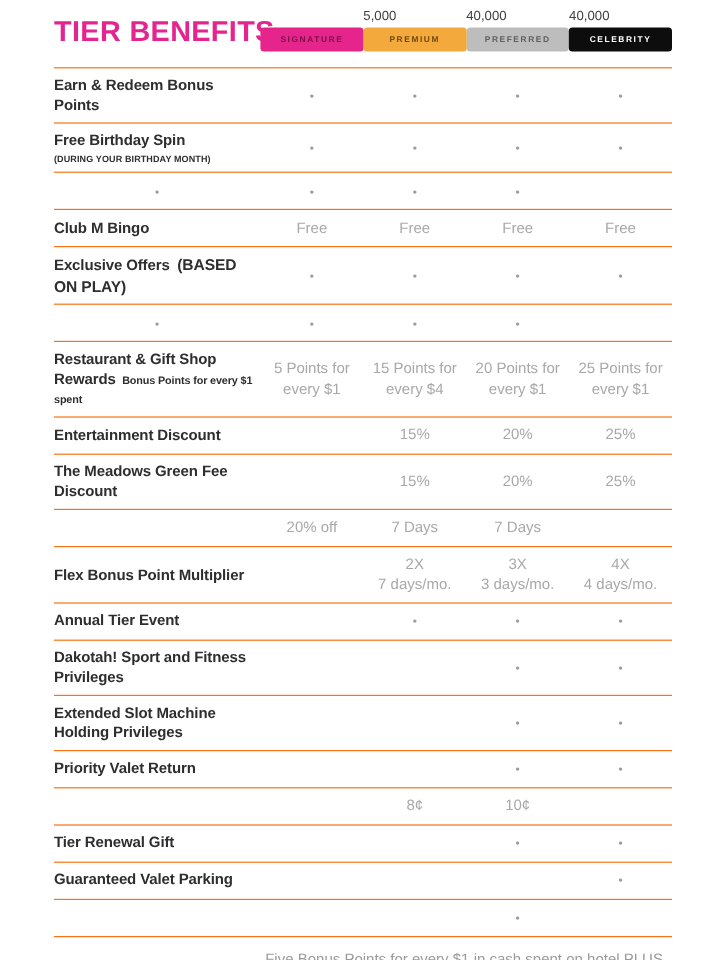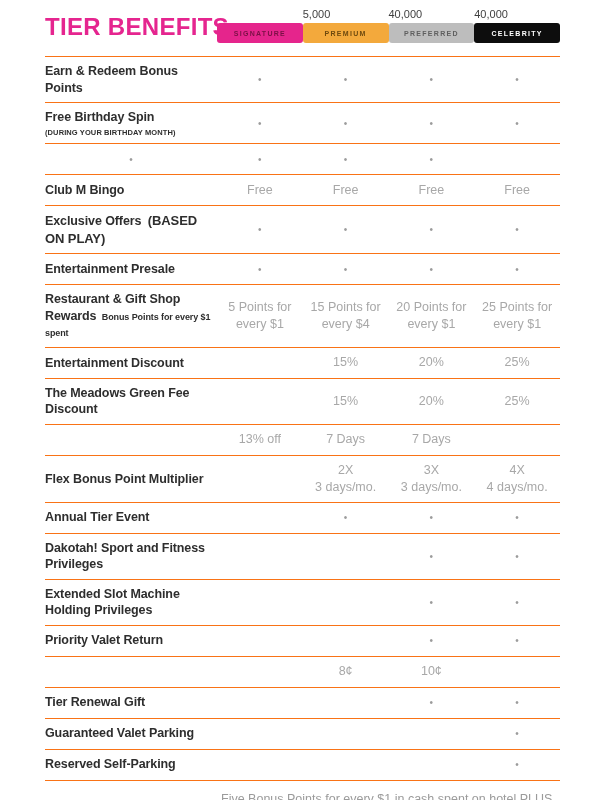--- a/index.html
+++ b/index.html
@@ -123,24 +123,20 @@
     <div class="label">
       <span class="label-text">Exclusive Offers</span>
       <span class="label-sub sub-inline-caps">(BASED ON PLAY)</span>
     </div>
   <div class="cell"><span class="dot">•</span></div>
         <div class="cell"><span class="dot">•</span></div>
         <div class="cell"><span class="dot">•</span></div>
         <div class="cell"><span class="dot">•</span></div>
       </div>
       <div class="row">
-    <div class="label">
-      <span class="label-text">Entertainment Presale</span>
-      
-    </div>
   <div class="cell"><span class="dot">•</span></div>
         <div class="cell"><span class="dot">•</span></div>
         <div class="cell"><span class="dot">•</span></div>
         <div class="cell"><span class="dot">•</span></div>
       </div>
       <div class="row">
     <div class="label">
       <span class="label-text">Restaurant &amp; Gift Shop Rewards</span>
       <span class="label-sub sub-inline">Bonus Points for every $1 spent</span>
     </div>
@@ -168,32 +164,32 @@
       <span class="label-text">The Meadows Green Fee Discount</span>
       
     </div>
   <div class="cell"></div>
         <div class="cell">15%</div>
         <div class="cell">20%</div>
         <div class="cell">25%</div>
       </div>
       <div class="row">
   <div class="cell"></div>
-        <div class="cell">13% off</div>
+        <div class="cell">20% off</div>
         <div class="cell">7 Days</div>
         <div class="cell">7 Days</div>
       </div>
       <div class="row">
     <div class="label">
       <span class="label-text">Flex Bonus Point Multiplier</span>
       
     </div>
   <div class="cell"></div>
         <div class="cell">2X
-3 days/mo.</div>
+7 days/mo.</div>
         <div class="cell">3X
 3 days/mo.</div>
         <div class="cell">4X
 4 days/mo.</div>
       </div>
       <div class="row">
     <div class="label">
       <span class="label-text">Annual Tier Event</span>
       
     </div>
@@ -252,24 +248,20 @@
     <div class="label">
       <span class="label-text">Guaranteed Valet Parking</span>
       
     </div>
   <div class="cell"></div>
         <div class="cell"></div>
         <div class="cell"></div>
         <div class="cell"><span class="dot">•</span></div>
       </div>
       <div class="row">
-    <div class="label">
-      <span class="label-text">Reserved Self-Parking</span>
-      
-    </div>
   <div class="cell"></div>
         <div class="cell"></div>
         <div class="cell"></div>
         <div class="cell"><span class="dot">•</span></div>
       </div>
       <div class="row">
 
   <div class="cell note">Five Bonus Points for every $1 in cash spent on hotel PLUS
 discounted rates for all Club M members.
 Call 952-445-3000 to book your exclusive rate!</div>

